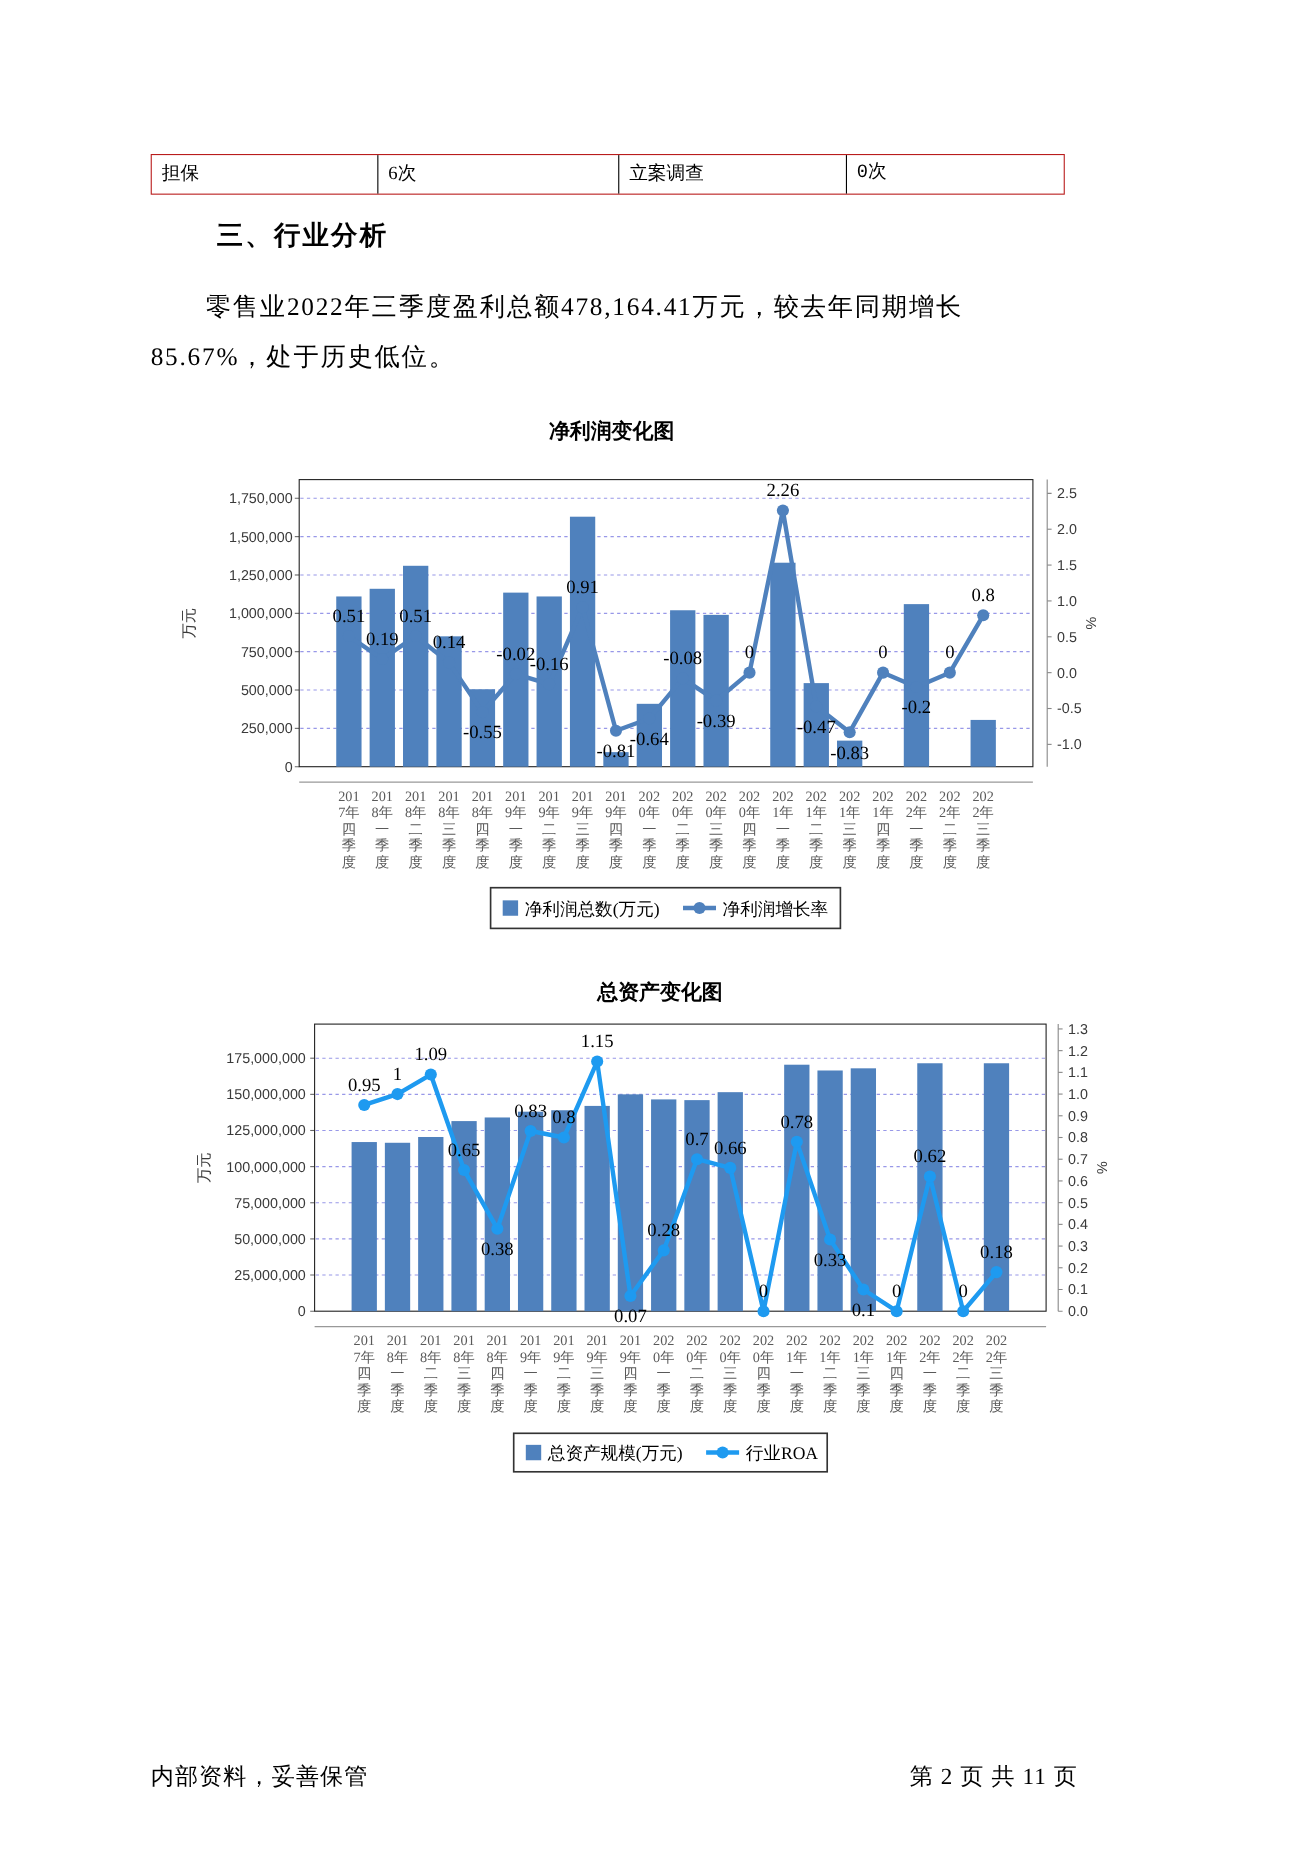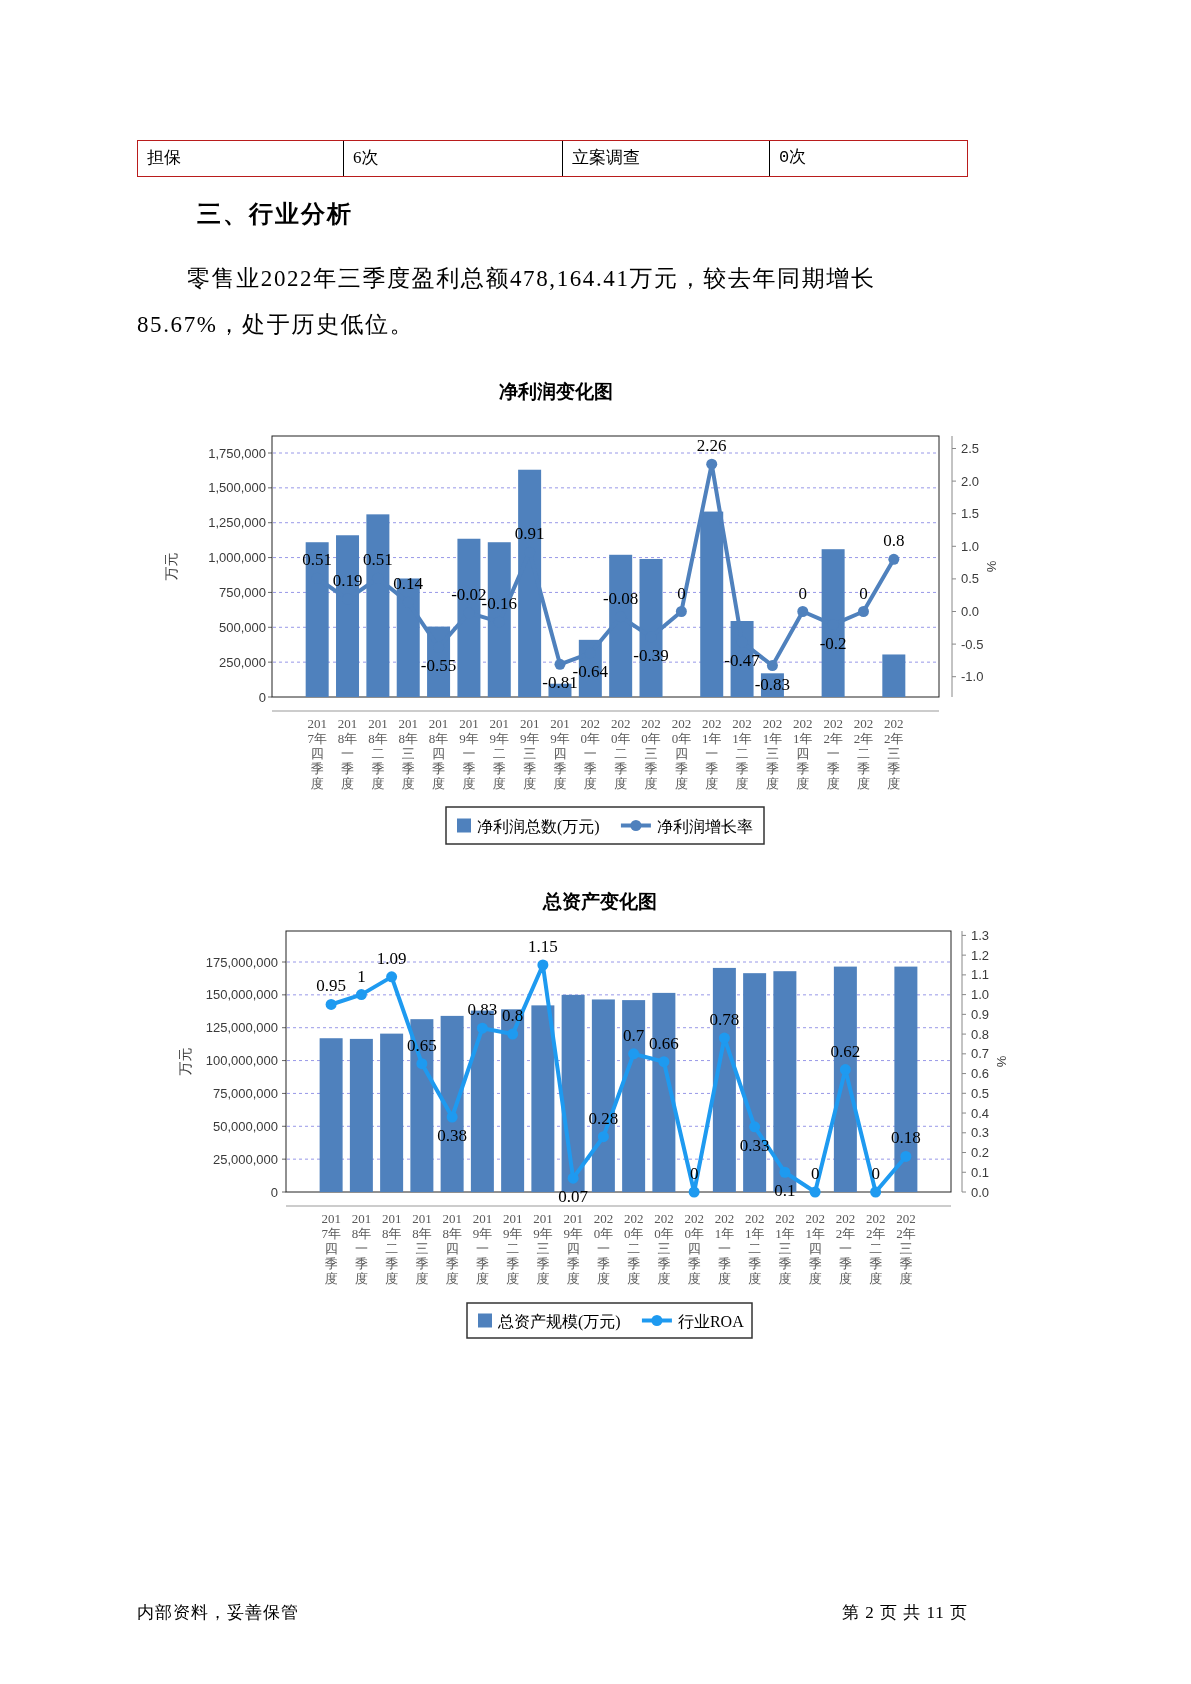--- a/index.html
+++ b/index.html
@@ -12,23 +12,23 @@
   .doc-table .cell:first-child{border-left:none;}
   .c0{width:208px;} .c1{width:210px;} .c2{width:210px;margin-left:12px;} .c3{width:201px;font-family:Liberation Mono, monospace;}
   .heading{position:absolute;left:197px;top:198px;font-family:"Liberation Sans",sans-serif;
            font-weight:bold;font-size:24px;letter-spacing:2px;}
   .para{position:absolute;font-size:23px;letter-spacing:1.6px;white-space:nowrap;}
   .para1{left:187px;top:263px;}
   .para2{left:137px;top:309px;}
   .chart-svg{position:absolute;}
   #chart1{left:140px;top:360px;}
   #chart2{left:150px;top:855px;}
-  .footer-text{position:absolute;top:1601px;font-size:17px;letter-spacing:1px;}
+  .footer-text{position:absolute;top:1601px;font-size:21px;letter-spacing:1px;}
   .footer-left{left:137px;}
-  .footer-right{right:223px;}
+  .footer-right{right:211px;}
 </style>
 </head>
 <body>
 
 <div class="page">
 
   <div class="doc-table">
     <div class="cell c0">担保</div>
     <div class="cell c1">6次</div>
     <div class="cell c2">立案调查</div>

